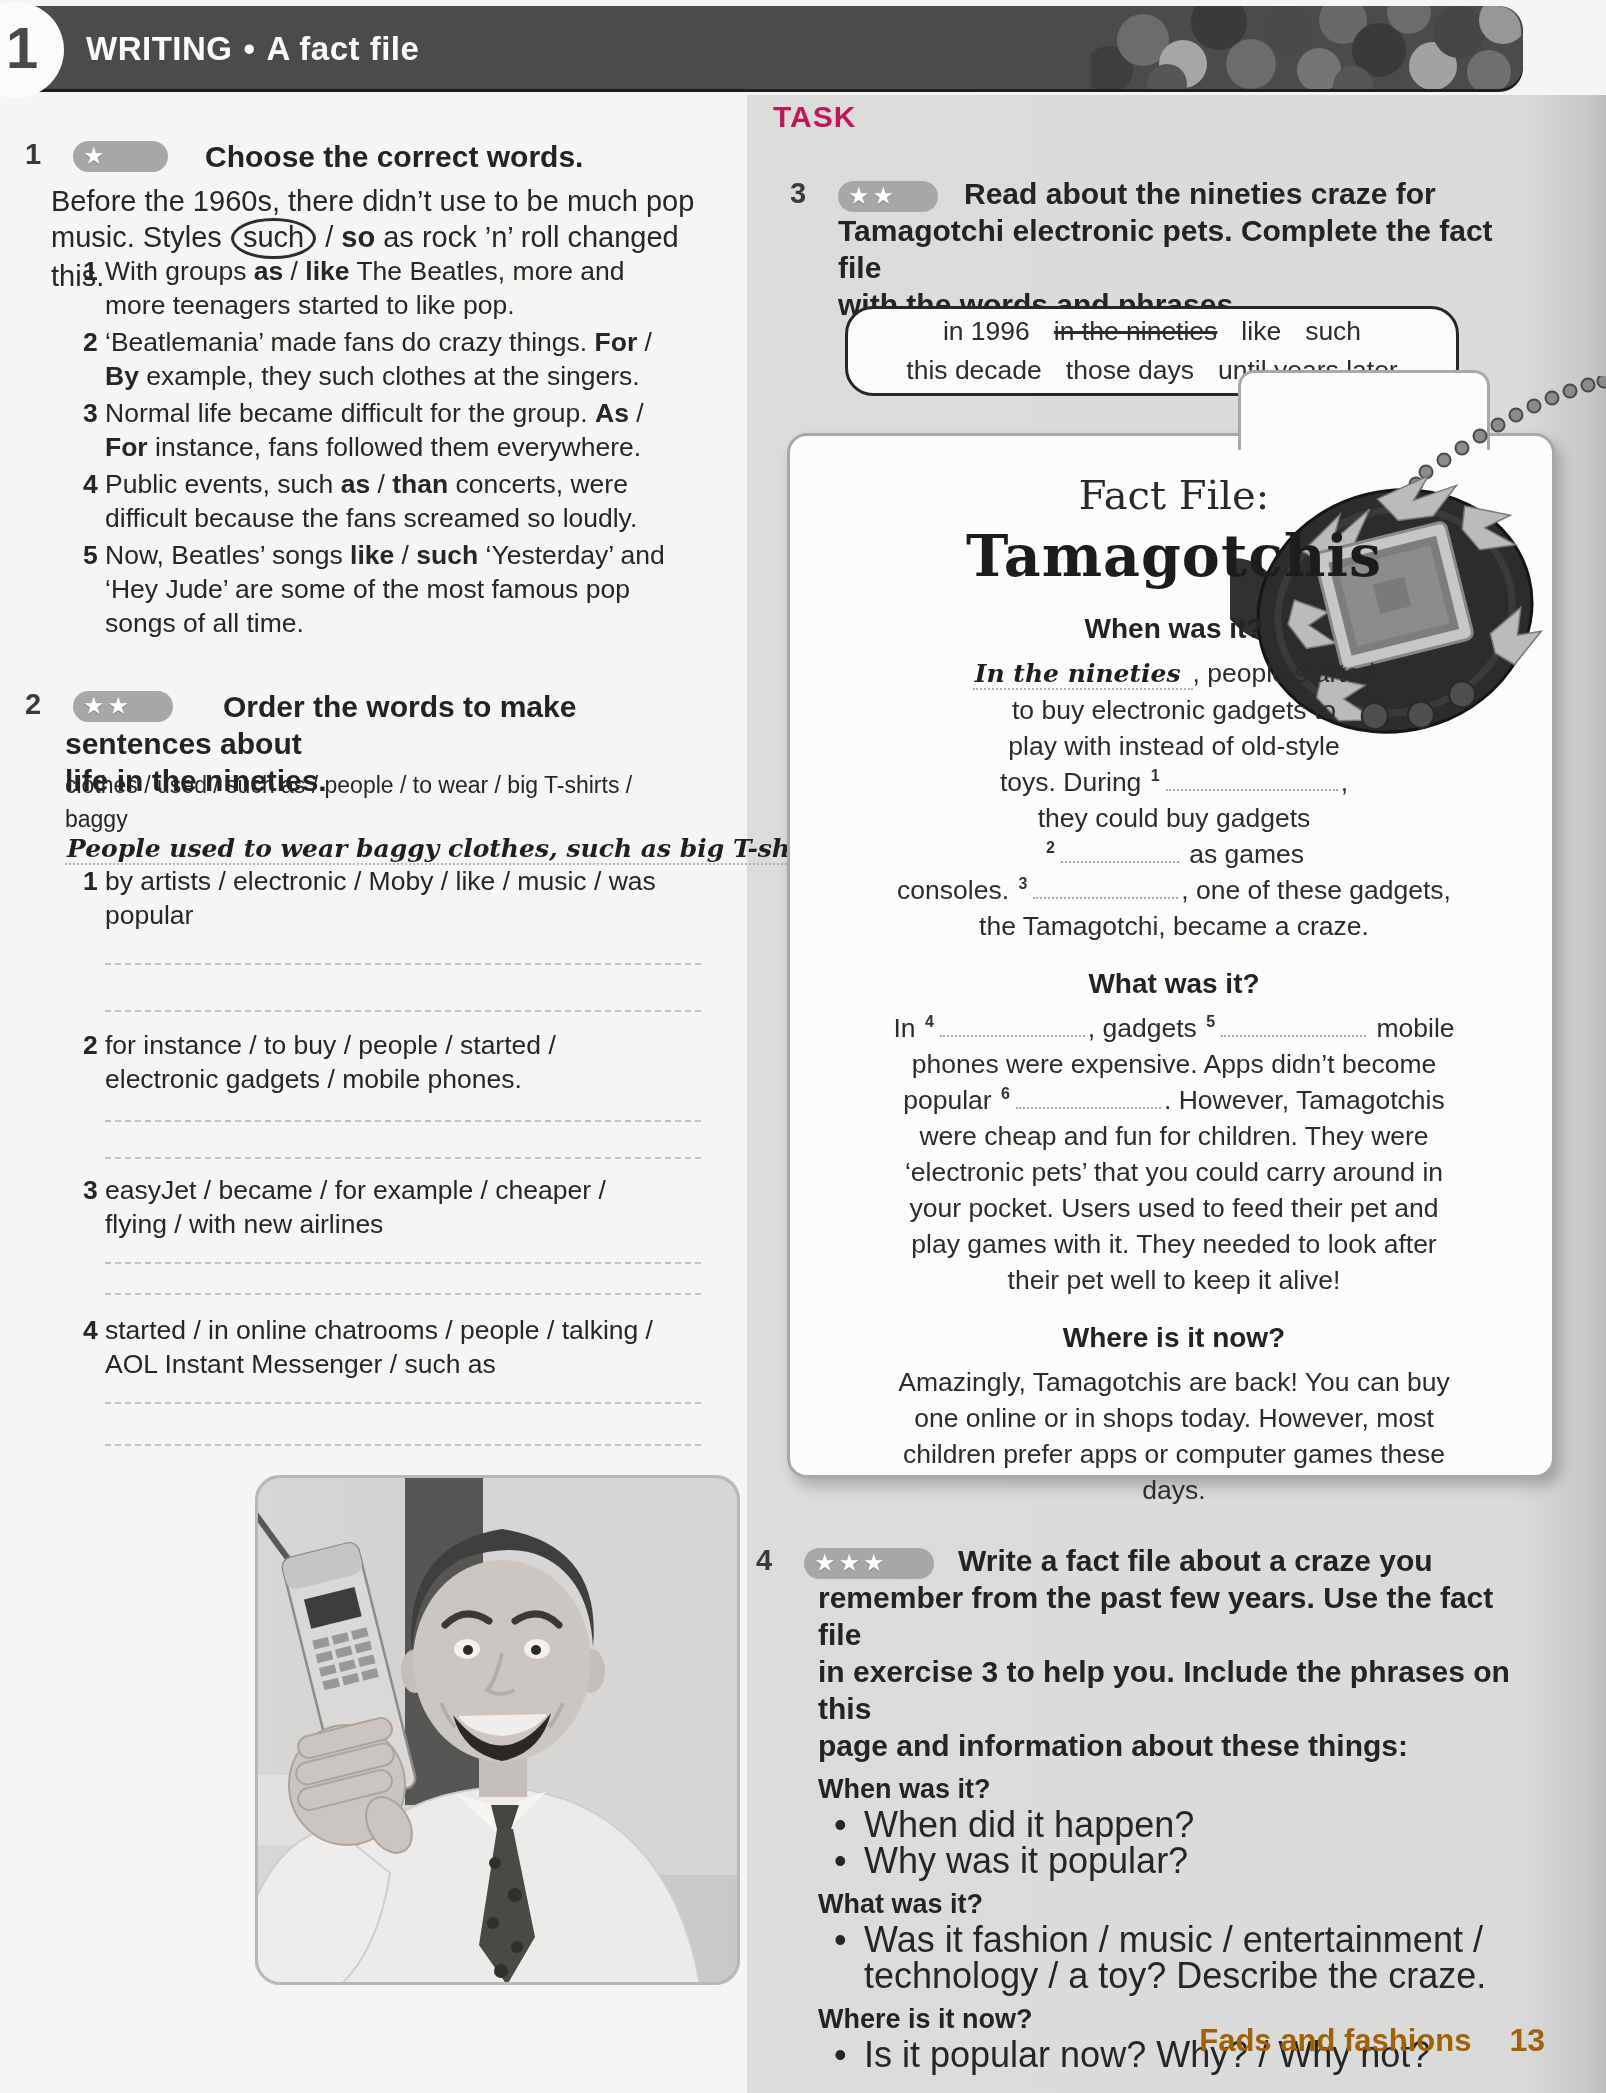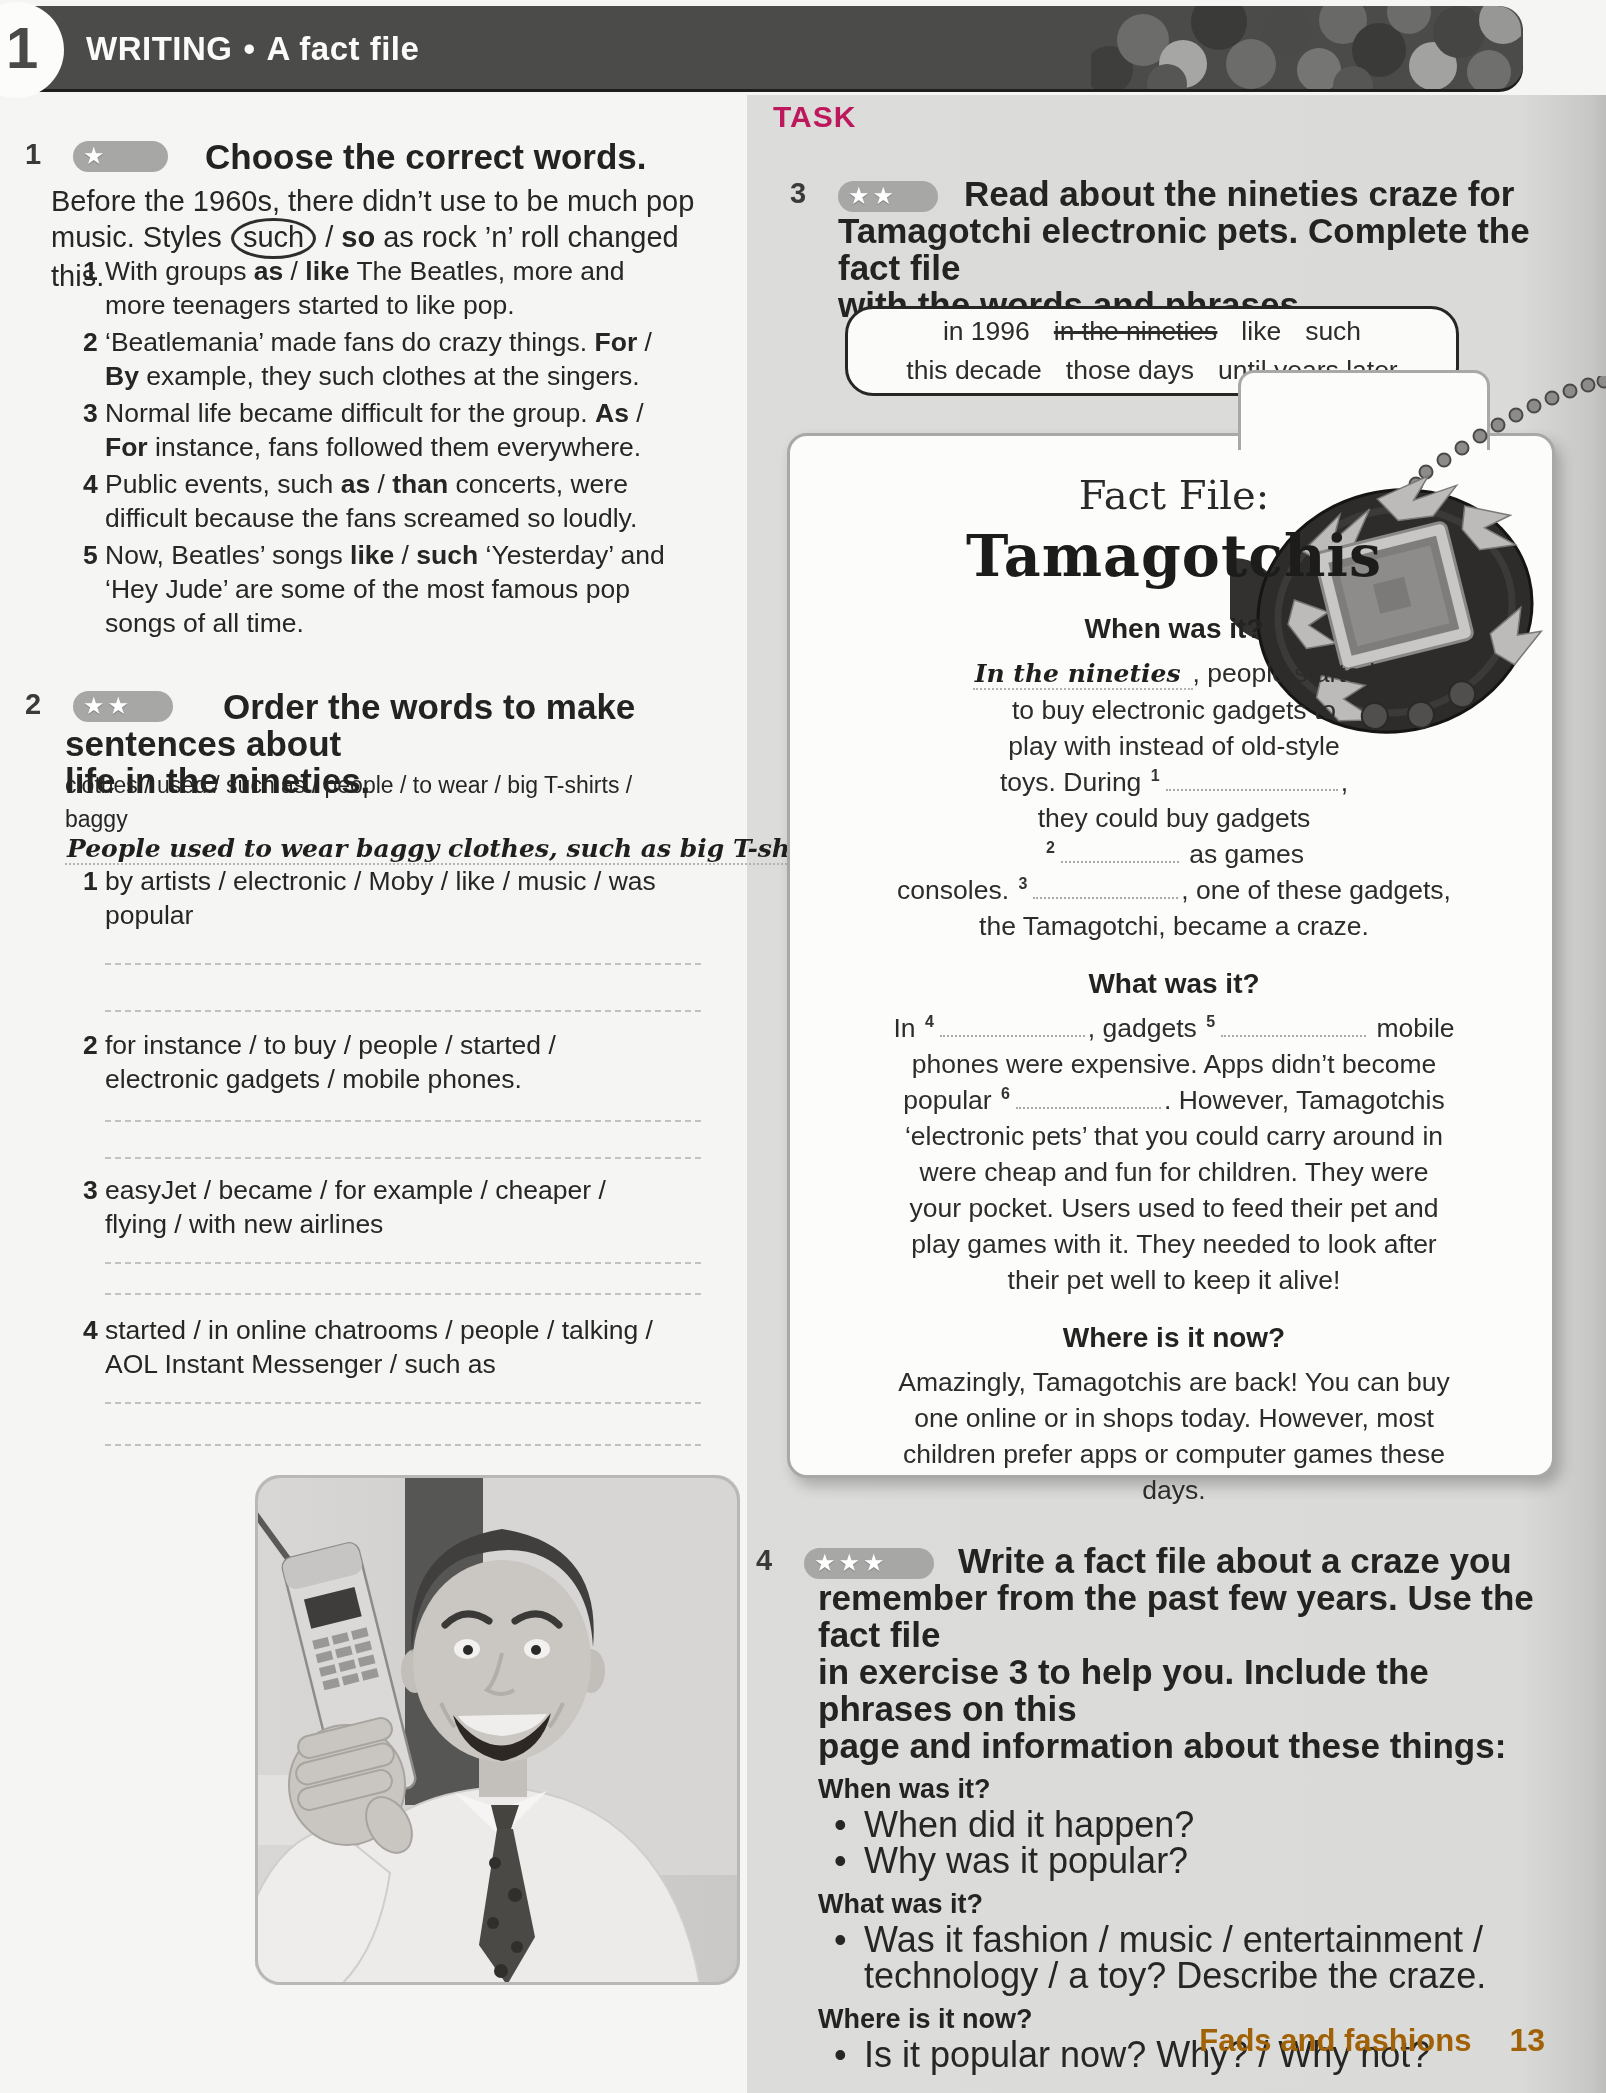--- a/index.html
+++ b/index.html
@@ -27,21 +27,21 @@
   .header-title{position:absolute;left:86px;top:24px;font-size:33px;font-weight:bold;color:#fbfbf9;letter-spacing:.5px;}
   .header-title .sep{margin:0 11px;}
 
   
   .exblock{position:absolute;}
   .exnum{position:absolute;font-weight:bold;font-size:29px;color:#3a3a38;}
   .badge{position:absolute;height:31px;background:#a7a7a5;border-radius:16px;color:#fff;
          font-size:24px;letter-spacing:3px;line-height:29px;padding-left:10px;box-sizing:border-box;
          text-shadow:0 1px 1px #7c7c7a;}
   .b1{width:95px}.b2{width:100px}.b3{width:130px}
-  .exh-text{font-weight:bold;font-size:35px;line-height:37px;color:#232321;}
+  .exh-text{font-weight:bold;font-size:30px;line-height:37px;color:#232321;}
 
   
   #ex1-header{left:65px;top:138px;width:648px;}
   #ex1-header .exnum{left:-40px;top:0;}
   #ex1-header .badge{left:8px;top:3px;}
   #ex1-header .exh-text{text-indent:140px;}
   #ex1-intro{position:absolute;left:51px;top:184px;width:648px;font-size:29px;line-height:34px;}
   #ex1-items{position:absolute;left:65px;top:254px;width:640px;font-size:26.5px;line-height:34px;}
   .c-item{position:relative;padding-left:40px;margin-bottom:3px;max-width:608px;box-sizing:border-box;}
   .c-item .inum{position:absolute;left:18px;font-weight:bold;}
@@ -363,22 +363,22 @@
         <div class="ff-line"><sup>2</sup><span class="blank b-sm"></span><span class="t"> as games</span></div>
         <div class="ff-line"><span class="t">consoles. </span><sup>3</sup><span class="blank b-md"></span><span class="t">, one of these gadgets,</span></div>
         <div class="ff-line"><span class="t">the Tamagotchi, became a craze.</span></div>
       </div>
 
     <div class="ff-heading">What was it?</div>
     <div>
         <div class="ff-line"><span class="t">In </span><sup>4</sup><span class="blank b-md"></span><span class="t">, gadgets </span><sup>5</sup><span class="blank b-md"></span><span class="t"> mobile</span></div>
         <div class="ff-line"><span class="t">phones were expensive. Apps didn’t become</span></div>
         <div class="ff-line"><span class="t">popular </span><sup>6</sup><span class="blank b-md"></span><span class="t">. However, Tamagotchis</span></div>
+        <div class="ff-line"><span class="t">were cheap and fun for children. They were</span></div>
         <div class="ff-line"><span class="t">‘electronic pets’ that you could carry around in</span></div>
-        <div class="ff-line"><span class="t">were cheap and fun for children. They were</span></div>
         <div class="ff-line"><span class="t">your pocket. Users used to feed their pet and</span></div>
         <div class="ff-line"><span class="t">play games with it. They needed to look after</span></div>
         <div class="ff-line"><span class="t">their pet well to keep it alive!</span></div>
       </div>
 
     <div class="ff-heading">Where is it now?</div>
     <div>
         <div class="ff-line"><span class="t">Amazingly, Tamagotchis are back! You can buy</span></div>
         <div class="ff-line"><span class="t">one online or in shops today. However, most</span></div>
         <div class="ff-line"><span class="t">children prefer apps or computer games these</span></div>

